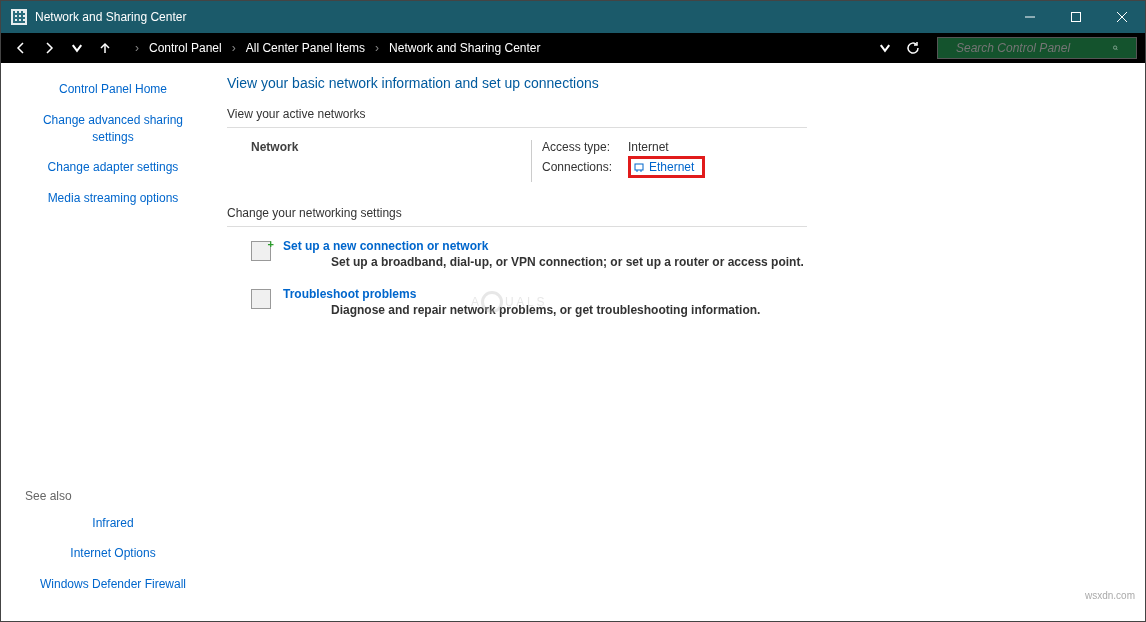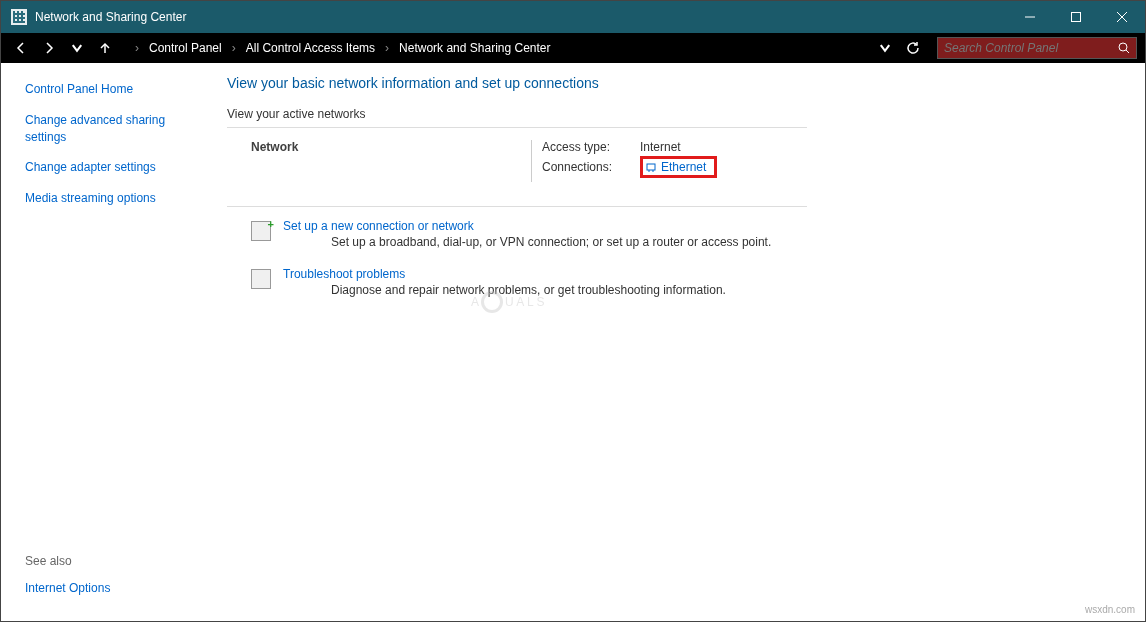--- a/index.html
+++ b/index.html
@@ -11,48 +11,48 @@
 .titlebar .win-controls { margin-left: auto; display: flex; }
 .titlebar .win-controls div { width: 46px; height: 32px; display: flex; align-items: center; justify-content: center; color: #fff; }
 .titlebar .win-controls svg { width: 10px; height: 10px; stroke: #fff; stroke-width: 1; fill: none; }
 .navbar { background: #000; height: 30px; display: flex; align-items: center; color: #fff; padding: 0 8px; gap: 4px; }
 .navbar .nav-btn { width: 24px; height: 24px; display: flex; align-items: center; justify-content: center; }
 .navbar .nav-btn svg { width: 14px; height: 14px; stroke: #fff; stroke-width: 1.5; fill: none; }
 .navbar .sep { color: #888; margin: 0 2px; }
 .navbar .crumb { color: #fff; padding: 2px 4px; }
 .navbar .spacer { flex: 1; }
 .navbar .refresh { margin-right: 8px; }
-.navbar .search { width: 200px; height: 22px; background: #7f1d1d; border: 1px solid #555; display: flex; align-items: center; padding: 0 6px; }
+.navbar .search { width: 200px; height: 22px; background: #14532d; border: 1px solid #555; display: flex; align-items: center; padding: 0 18px; }
 .navbar .search input { background: transparent; border: none; outline: none; color: #999; flex: 1; font-style: italic; }
 .navbar .search svg { width: 12px; height: 12px; stroke: #fff; fill: none; }
 .content { display: flex; height: calc(100% - 62px); background: #fff; }
 .sidebar { width: 210px; padding: 18px 10px 10px 24px; display: flex; flex-direction: column; }
-.sidebar a { color: #0066cc; text-decoration: none; margin-bottom: 14px; line-height: 1.4; cursor: pointer; }
+.sidebar a { color: #0066cc; text-decoration: none; margin-bottom: 14px; line-height: 1.4; cursor: pointer; text-align: center; }
 .sidebar .see-also-hdr { color: #666; margin-top: auto; margin-bottom: 12px; }
 .main { flex: 1; padding: 12px 20px 14px 16px; }
 .main .section-title { color: #333; margin-bottom: 6px; }
 .main hr { border: none; border-top: 1px solid #ddd; margin: 2px 0 12px 0; }
 .net-grid { display: flex; margin-bottom: 24px; padding-left: 24px; }
 .net-left { width: 280px; }
 .net-name { font-weight: 700; color: #404040; }
 .net-type { color: #333; }
 .net-divider { border-left: 1px solid #ccc; height: 42px; margin-right: 10px; }
 .net-right { }
-.net-row { display: flex; gap: 18px; margin-bottom: 2px; align-items: center; }
+.net-row { display: flex; gap: 6px; margin-bottom: 2px; align-items: center; }
 .net-row .lbl { width: 80px; text-align: left; color: #333; }
 .net-row .val { color: #333; }
 .net-row .link { color: #0066cc; display: flex; align-items: center; gap: 4px; }
 .highlight-box { border: 3px solid #e11b1b; padding: 1px 8px 1px 2px; display: inline-flex; align-items: center; gap: 4px; }
-.settings-list { padding-left: 24px; }
+.settings-list { padding-left: 24px; font-weight: bold; }
 .settings-item { display: flex; gap: 12px; margin-bottom: 18px; }
 .settings-item .icon-box { width: 20px; height: 20px; margin-top: 2px; flex-shrink: 0; background: #f0f0f0; border: 1px solid #999; position: relative; }
 .settings-item .icon-box.plus::after { content: "+"; position: absolute; top: -4px; right: -4px; color: #2a9d2a; font-weight: bold; font-size: 11px; }
 .settings-item .title { color: #0066cc; margin-bottom: 2px; }
 .settings-item .desc { color: #333; margin-left: 48px; }
-.footer-mark { position: absolute; bottom: 6px; right: 10px; color: #aaa; font-size: 10px; }
+.footer-mark { position: absolute; bottom: 20px; right: 10px; color: #aaa; font-size: 10px; }
 .watermark { position: absolute; left: 470px; top: 290px; font-size: 28px; color: #bbb; font-weight: 500; opacity: .35; pointer-events: none; display: flex; align-items: center; gap: 2px; }
 .watermark .circ { width: 22px; height: 22px; border: 3px solid #bbb; border-radius: 50%; display: inline-block; }
 .chevron-small { width: 8px; height: 8px; }
 .section-hr { border: none; border-top: 1px solid #ddd; }
 </style>
 </head>
 <body>
 
 <div class="titlebar">
   <span class="app-icon"></span>
@@ -96,21 +96,21 @@
   <div class="nav-btn">
       <svg viewBox="0 0 14 14">
         <polyline points="3,7 7,3 11,7"></polyline>
         <line x1="7" y1="3" x2="7" y2="12"></line>
       </svg>
     </div>
   <span class="app-icon" style="margin:0 4px;"></span>
   <span class="sep">›</span>
   <span class="crumb">Control Panel</span>
   <span class="sep">›</span>
-  <span class="crumb">All Control Access Items</span>
+  <span class="crumb">All Center Panel Items</span>
   <span class="sep">›</span>
   <span class="crumb">Network and Sharing Center</span>
   <div class="spacer"></div>
   <div class="nav-btn">
       <svg class="chevron-small" viewBox="0 0 10 10">
         <polyline points="2,3 5,7 8,3"></polyline>
       </svg>
     </div>
   <div class="nav-btn refresh">
       <svg viewBox="0 0 14 14">
@@ -129,21 +129,23 @@
 
 <div class="content">
 
   <div class="sidebar">
     <a>Control Panel Home</a>
     <a>Change advanced sharing settings</a>
     <a>Change adapter settings</a>
     <a>Media streaming options</a>
 
     <div class="see-also-hdr">See also</div>
+    <a>Infrared</a>
     <a>Internet Options</a>
+    <a style="margin-bottom:18px;">Windows Defender Firewall</a>
   </div>
 
   <div class="main">
     <div style="color:#005a9e;font-size:14px;font-weight:400;margin-bottom:16px;">View your basic network information and set up connections</div>
 
     <div class="section-title">View your active networks</div>
     <hr class="section-hr" style="width:580px;">
 
     <div class="net-grid">
       <div class="net-left">
@@ -162,20 +164,21 @@
                 <rect x="2" y="3" width="8" height="6" fill="none" stroke="#0066cc"></rect>
                 <line x1="4" y1="9" x2="4" y2="11" stroke="#0066cc"></line>
                 <line x1="8" y1="9" x2="8" y2="11" stroke="#0066cc"></line>
               </svg>
             <a class="link" style="color:#0066cc;text-align:right;">Ethernet</a>
           </span>
         </div>
       </div>
     </div>
 
+    <div class="section-title">Change your networking settings</div>
     <hr class="section-hr" style="width:580px;">
 
     <div class="settings-list">
       <div class="settings-item">
         <div class="icon-box plus"></div>
         <div>
           <div class="title">Set up a new connection or network</div>
           <div class="desc">Set up a broadband, dial-up, or VPN connection; or set up a router or access point.</div>
         </div>
       </div>

